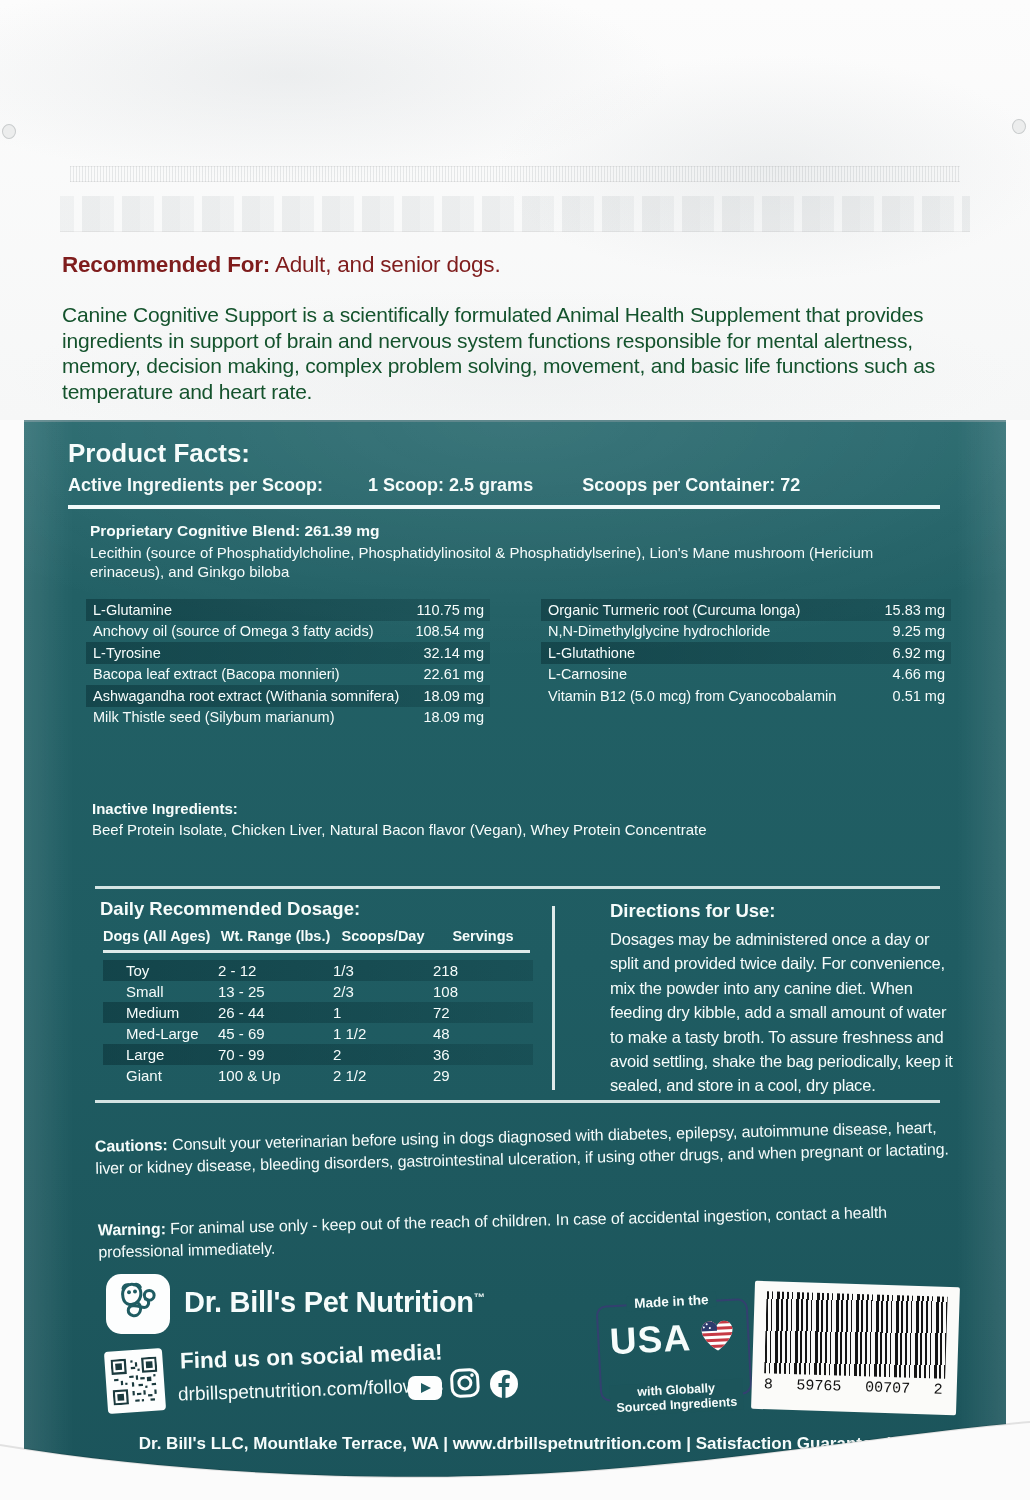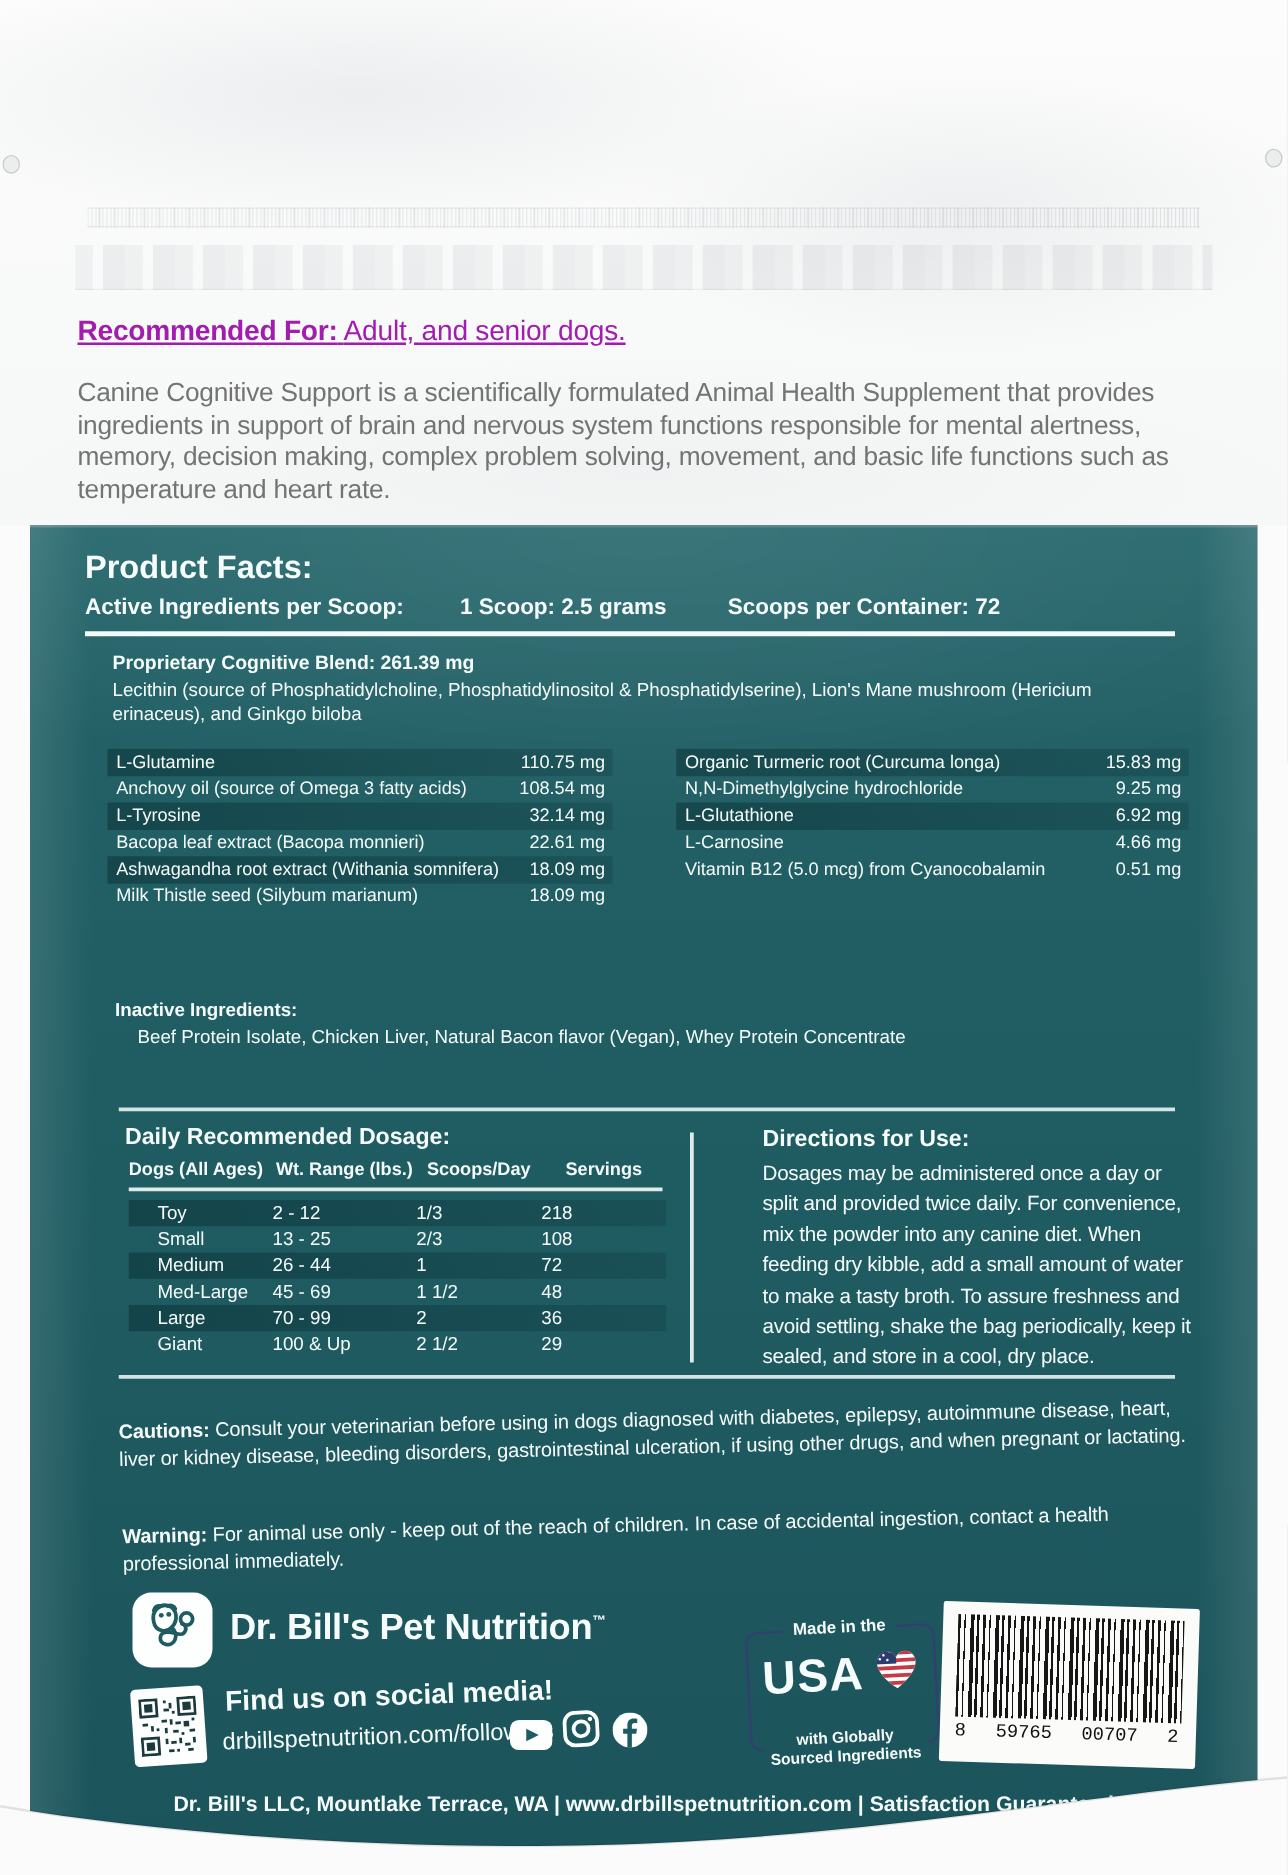--- a/index.html
+++ b/index.html
@@ -21,24 +21,24 @@
   .zip2{ position:absolute; left:60px; top:196px; width:910px; height:36px;
     background:repeating-linear-gradient(90deg, rgba(150,160,165,0.10) 0 14px, rgba(255,255,255,0) 14px 22px, rgba(140,150,155,0.13) 22px 40px);
     border-bottom:1px solid rgba(0,0,0,0.05); }
   .hole{ position:absolute; width:14px; height:15px; border-radius:50%;
     background:#eceded; border:1px solid #c9cccd; }
   .hole.left{ left:2px; top:124px; }
   .hole.right{ left:1012px; top:119px; }
 
   
   .intro-rec{ position:absolute; left:62px; top:252px; width:900px;
-    font-size:22.5px; color:#a21caf; letter-spacing:-0.2px;text-decoration:underline; }
+    font-size:22.5px; color:#7f1d1d; letter-spacing:-0.2px; }
   .intro-rec b{ font-weight:bold; }
   .intro-desc{ position:absolute; left:62px; top:302px; width:908px;
-    font-size:21px; line-height:25.5px; color:#737373; letter-spacing:-0.2px; }
+    font-size:21px; line-height:25.5px; color:#14532d; letter-spacing:-0.2px; }
 
   
   .teal-panel{ position:absolute; left:24px; top:420px; width:982px; height:1080px;
     background:
       radial-gradient(120% 40% at 50% 0%, rgba(255,255,255,0.08), transparent 55%),
       linear-gradient(90deg, rgba(255,255,255,0.10) 0%, transparent 5%, transparent 95%, rgba(255,255,255,0.10) 100%),
       linear-gradient(180deg,#2a6a6f 0%, #226065 16%, #1f5c62 50%, #1d575d 82%, #1b545b 100%);
     border-top:2px solid rgba(255,255,255,0.30); }
   .tw{ color:#f6fcfb; }
 
@@ -53,21 +53,21 @@
 
   .ing-table{ position:absolute; top:599px; font-size:14.5px; }
   .ing-table.left{ left:86px; width:404px; }
   .ing-table.right{ left:541px; width:410px; }
   .ing-row{ display:flex; justify-content:space-between; align-items:center;
     height:21.5px; padding:0 6px 0 7px; }
   .ing-row.dark{ background:linear-gradient(90deg, rgba(3,36,42,0.42), rgba(3,36,42,0.20)); }
   .ing-row .amt{ white-space:nowrap; }
 
   .inactive-title{ position:absolute; left:92px; top:800px; font-size:15px; font-weight:bold; }
-  .inactive-list{ position:absolute; left:92px; top:821px; width:820px; font-size:15px;margin-left:18px; }
+  .inactive-list{ position:absolute; left:92px; top:821px; width:820px; font-size:15px; }
 
   .hline{ position:absolute; background:rgba(244,251,250,0.85); }
   .hline.top{ left:95px; top:886px; width:845px; height:2.5px; }
   .hline.bottom{ left:95px; top:1100px; width:845px; height:2.5px; }
   .vline{ position:absolute; left:552px; top:906px; width:3px; height:184px; background:rgba(244,251,250,0.9); }
 
   .dosage-title{ position:absolute; left:100px; top:898px; font-size:18.5px; font-weight:bold; }
   .dosage-grid{ position:absolute; left:103px; width:430px; display:grid;
     grid-template-columns:115px 115px 100px 100px; font-size:15px; }
   .dosage-grid span{ display:block; }

